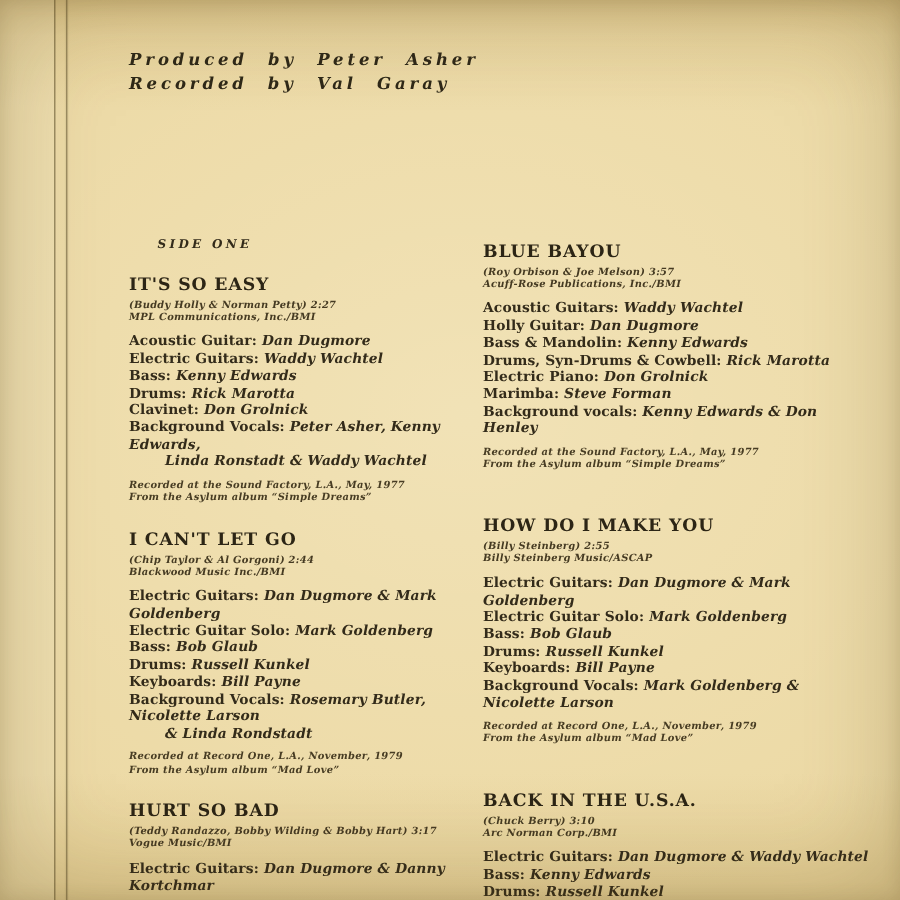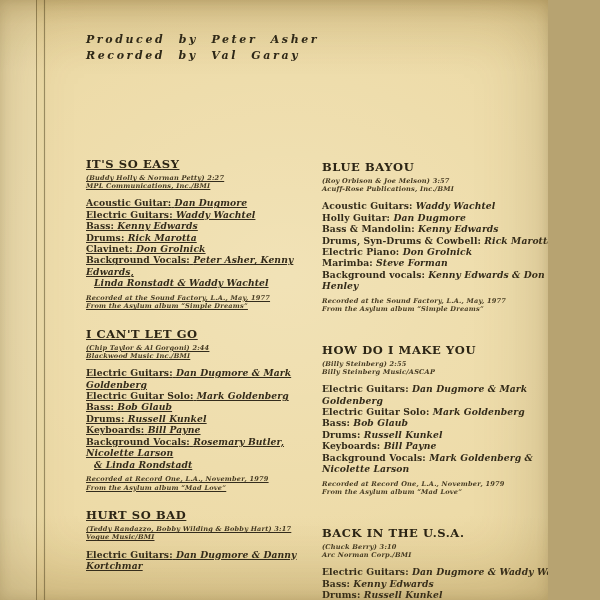--- a/index.html
+++ b/index.html
@@ -1,17 +1,17 @@
 <!DOCTYPE html>
 <html><head>
 <meta charset="utf-8">
 <style>
   html,body{margin:0;padding:0;background:#b7a371;}
   .sleeve{
-    position:relative;width:548px;height:600px;overflow:hidden;
+    position:relative;width:600px;height:600px;overflow:hidden;
     font-family:"DejaVu Serif","Liberation Serif",serif;
     color:var(--ink,#332c1d);
     background:
       radial-gradient(ellipse 120% 95% at 52% 46%, rgba(255,250,230,0.28), rgba(255,250,230,0) 62%),
       linear-gradient(to bottom, #d9c186 0%, #e6d199 4%, var(--bg,#ecd9a4) 12%, var(--bg,#ecd9a4) 86%, #e0ca90 100%);
   }
   .sleeve::after{
     content:"";position:absolute;inset:0;pointer-events:none;
     box-shadow:inset 0 0 70px rgba(96,74,28,.28), inset 0 0 12px rgba(96,74,28,.18);
   }
@@ -28,57 +28,58 @@
 
   .col{position:absolute;width:238px;}
   .col-left{left:86px;top:157px;}
   .col-right{left:322px;top:160px;width:258px;}
 
   .side-label{
     font-weight:bold;font-style:italic;font-size:8px;letter-spacing:2.2px;
     margin:0 0 15px 19px;color:#332b1a;
   }
 
-  .col-left .song{margin-bottom:16px;text-decoration:underline;}
+  .col-left .song{margin-bottom:16px;}
   .col-right .song{margin-bottom:29px;}
 
   .song-title{
     margin:0 0 3px 0;font-weight:bold;font-size:11.5px;letter-spacing:.6px;color:#2c2515;
   }
   .writers,.publisher{
     font-weight:bold;font-style:italic;font-size:6.6px;line-height:8.2px;
     letter-spacing:.2px;color:#453a22;
   }
   .credits{margin-top:7px;}
   .credit,.credit-cont{
     font-weight:bold;font-size:9.2px;line-height:11.4px;letter-spacing:.1px;color:#332b1a;
   }
   .clabel{font-style:normal;}
   .cvalue{font-style:italic;}
-  .credit-cont{margin-left:8px;}
+  .credit-cont{margin-left:24px;}
   .footnotes{margin-top:5px;}
   .footnote{
     font-weight:bold;font-style:italic;font-size:6.6px;line-height:8.6px;
     letter-spacing:.2px;color:#473c23;
   }
 </style>
 </head>
 <body>
 
 <div class="sleeve" style="--bg: #ecd9a4; --ink: #332c1d;">
   <div class="edge-strip"></div>
   <div class="seam seam-a"></div>
   <div class="seam seam-b"></div>
 
   <div class="producer">
     <div class="producer-line">Produced by Peter Asher</div>
     <div class="producer-line">Recorded by Val Garay</div>
   </div>
 
   <div class="col col-left">
+    <div class="side-label">SIDE ONE</div>
   <section class="song">
         <h2 class="song-title">IT'S SO EASY</h2>
         <div class="writers">(Buddy Holly &amp; Norman Petty)  2:27</div>
         <div class="publisher">MPL Communications, Inc./BMI</div>
         <div class="credits">
           <div class="credit"><span class="clabel">Acoustic Guitar:</span> <span class="cvalue">Dan Dugmore</span></div>
           <div class="credit"><span class="clabel">Electric Guitars:</span> <span class="cvalue">Waddy Wachtel</span></div>
           <div class="credit"><span class="clabel">Bass:</span> <span class="cvalue">Kenny Edwards</span></div>
           <div class="credit"><span class="clabel">Drums:</span> <span class="cvalue">Rick Marotta</span></div>
           <div class="credit"><span class="clabel">Clavinet:</span> <span class="cvalue">Don Grolnick</span></div>

